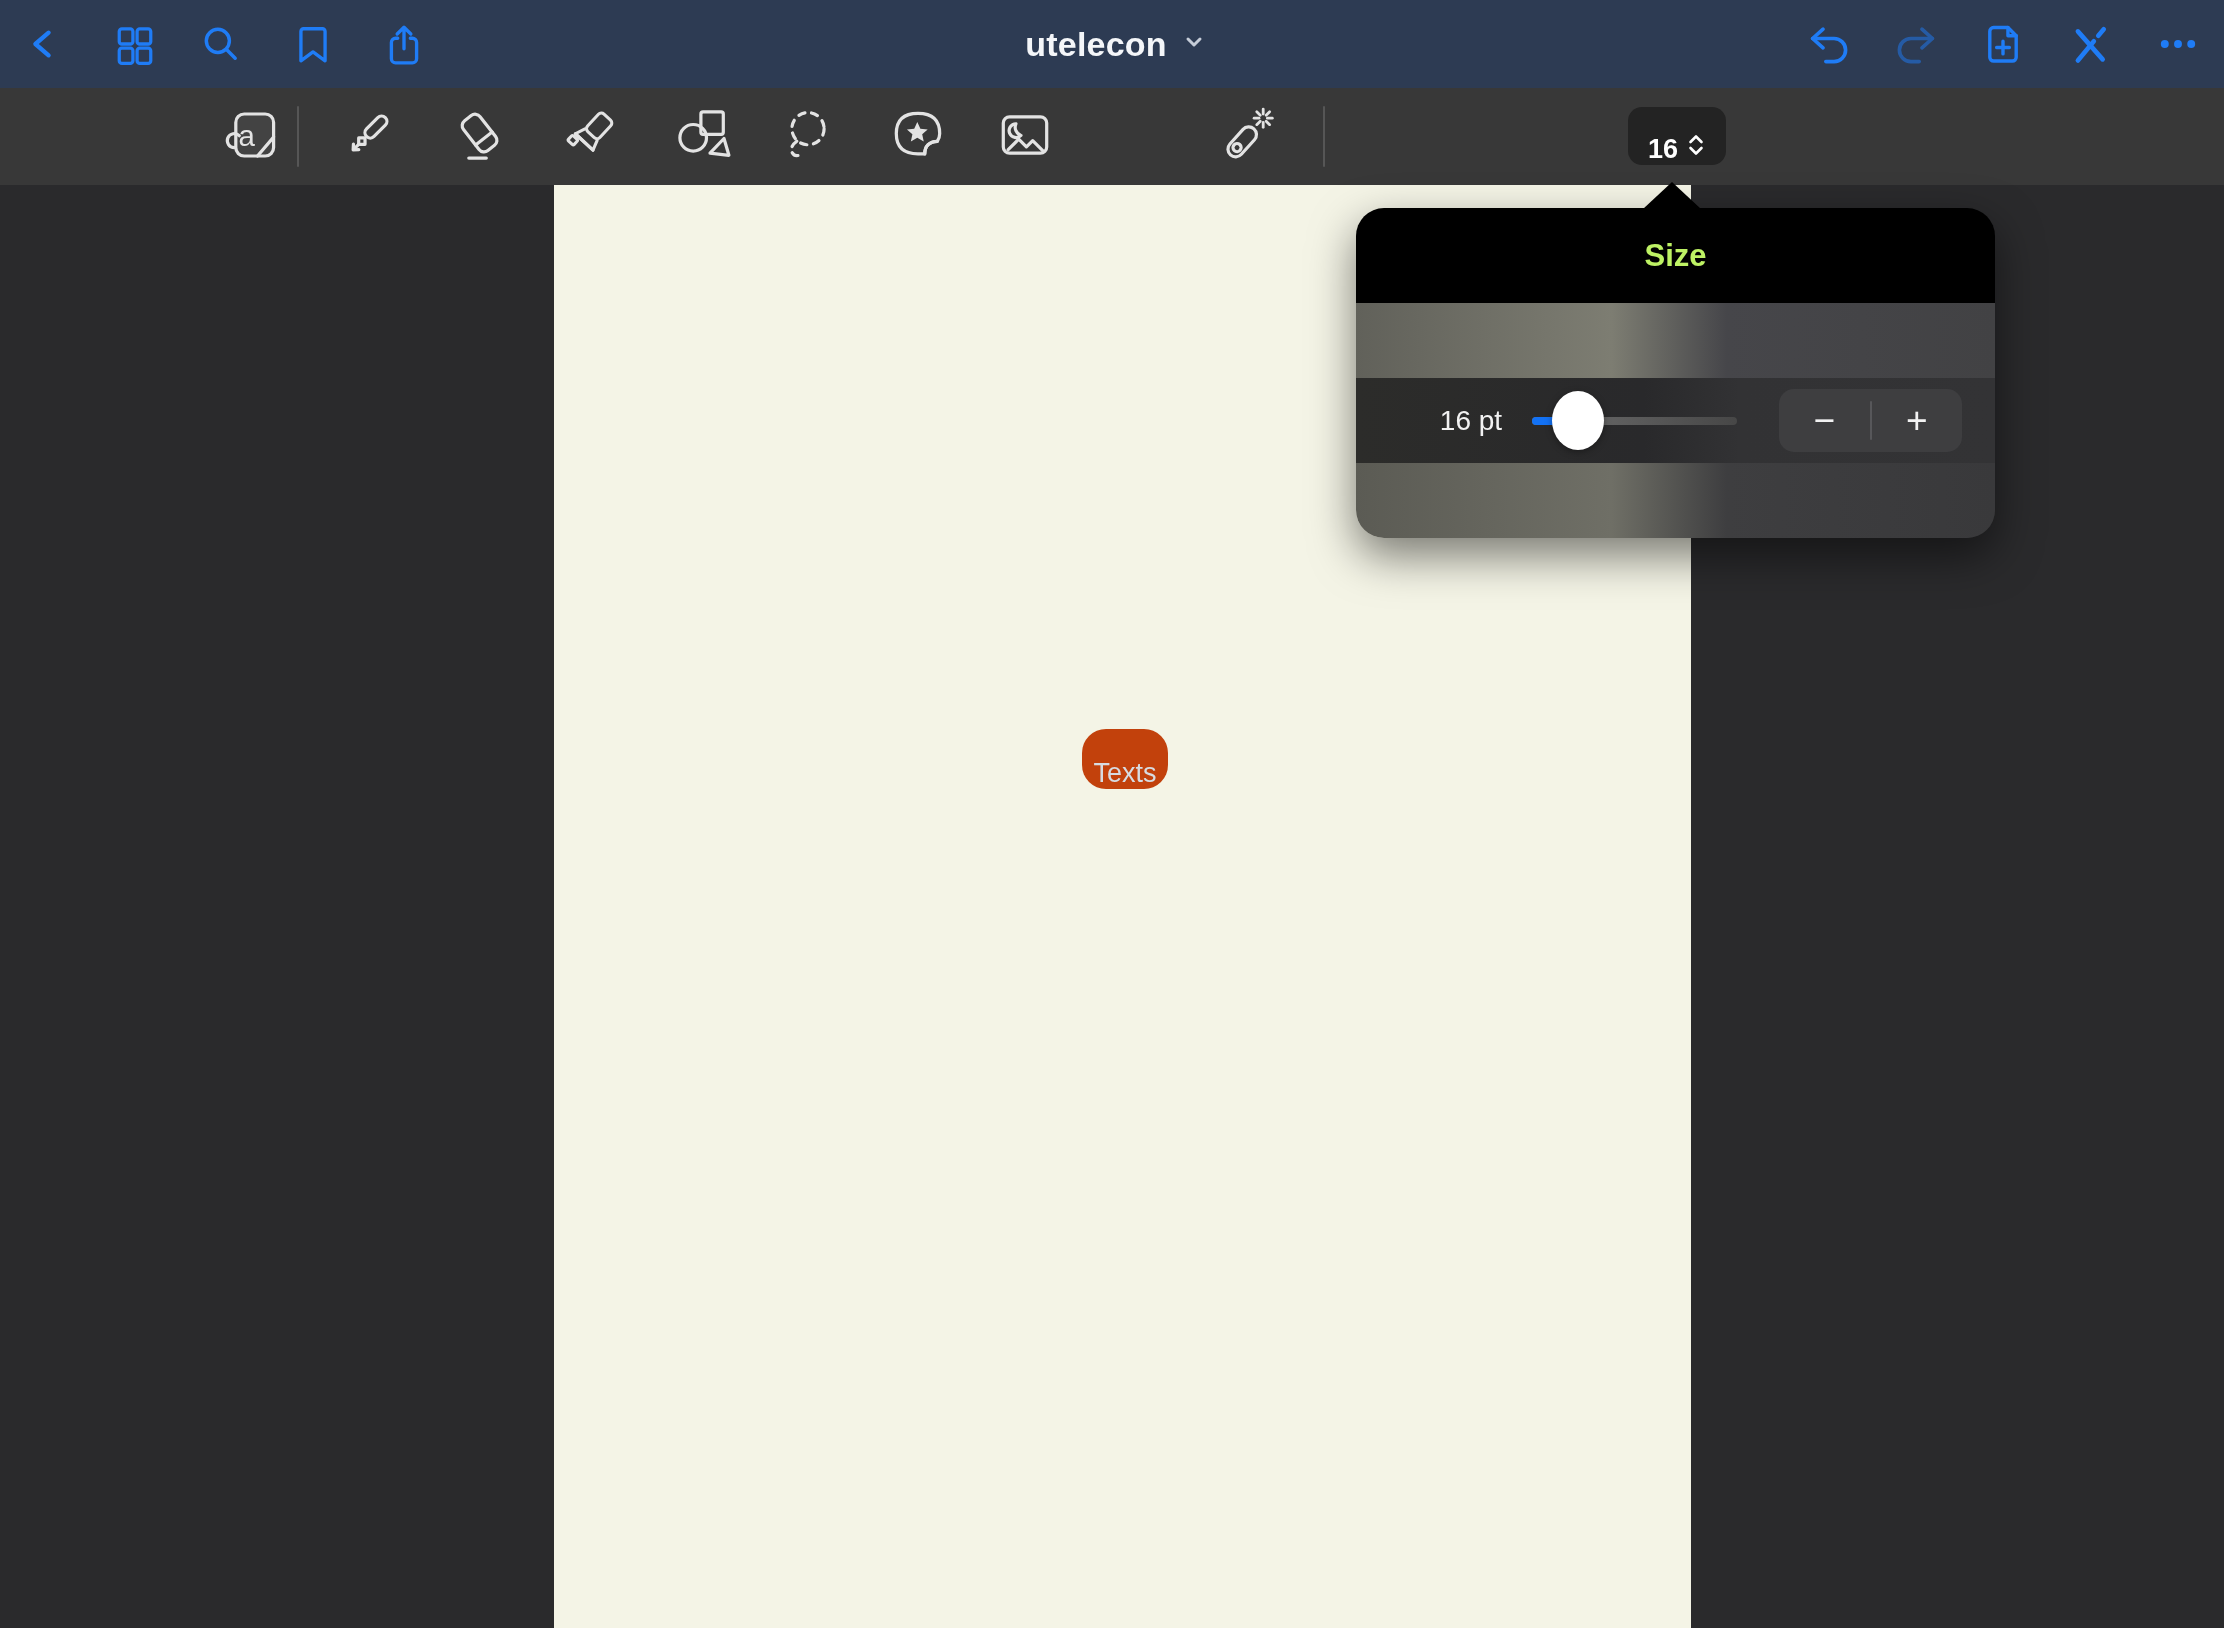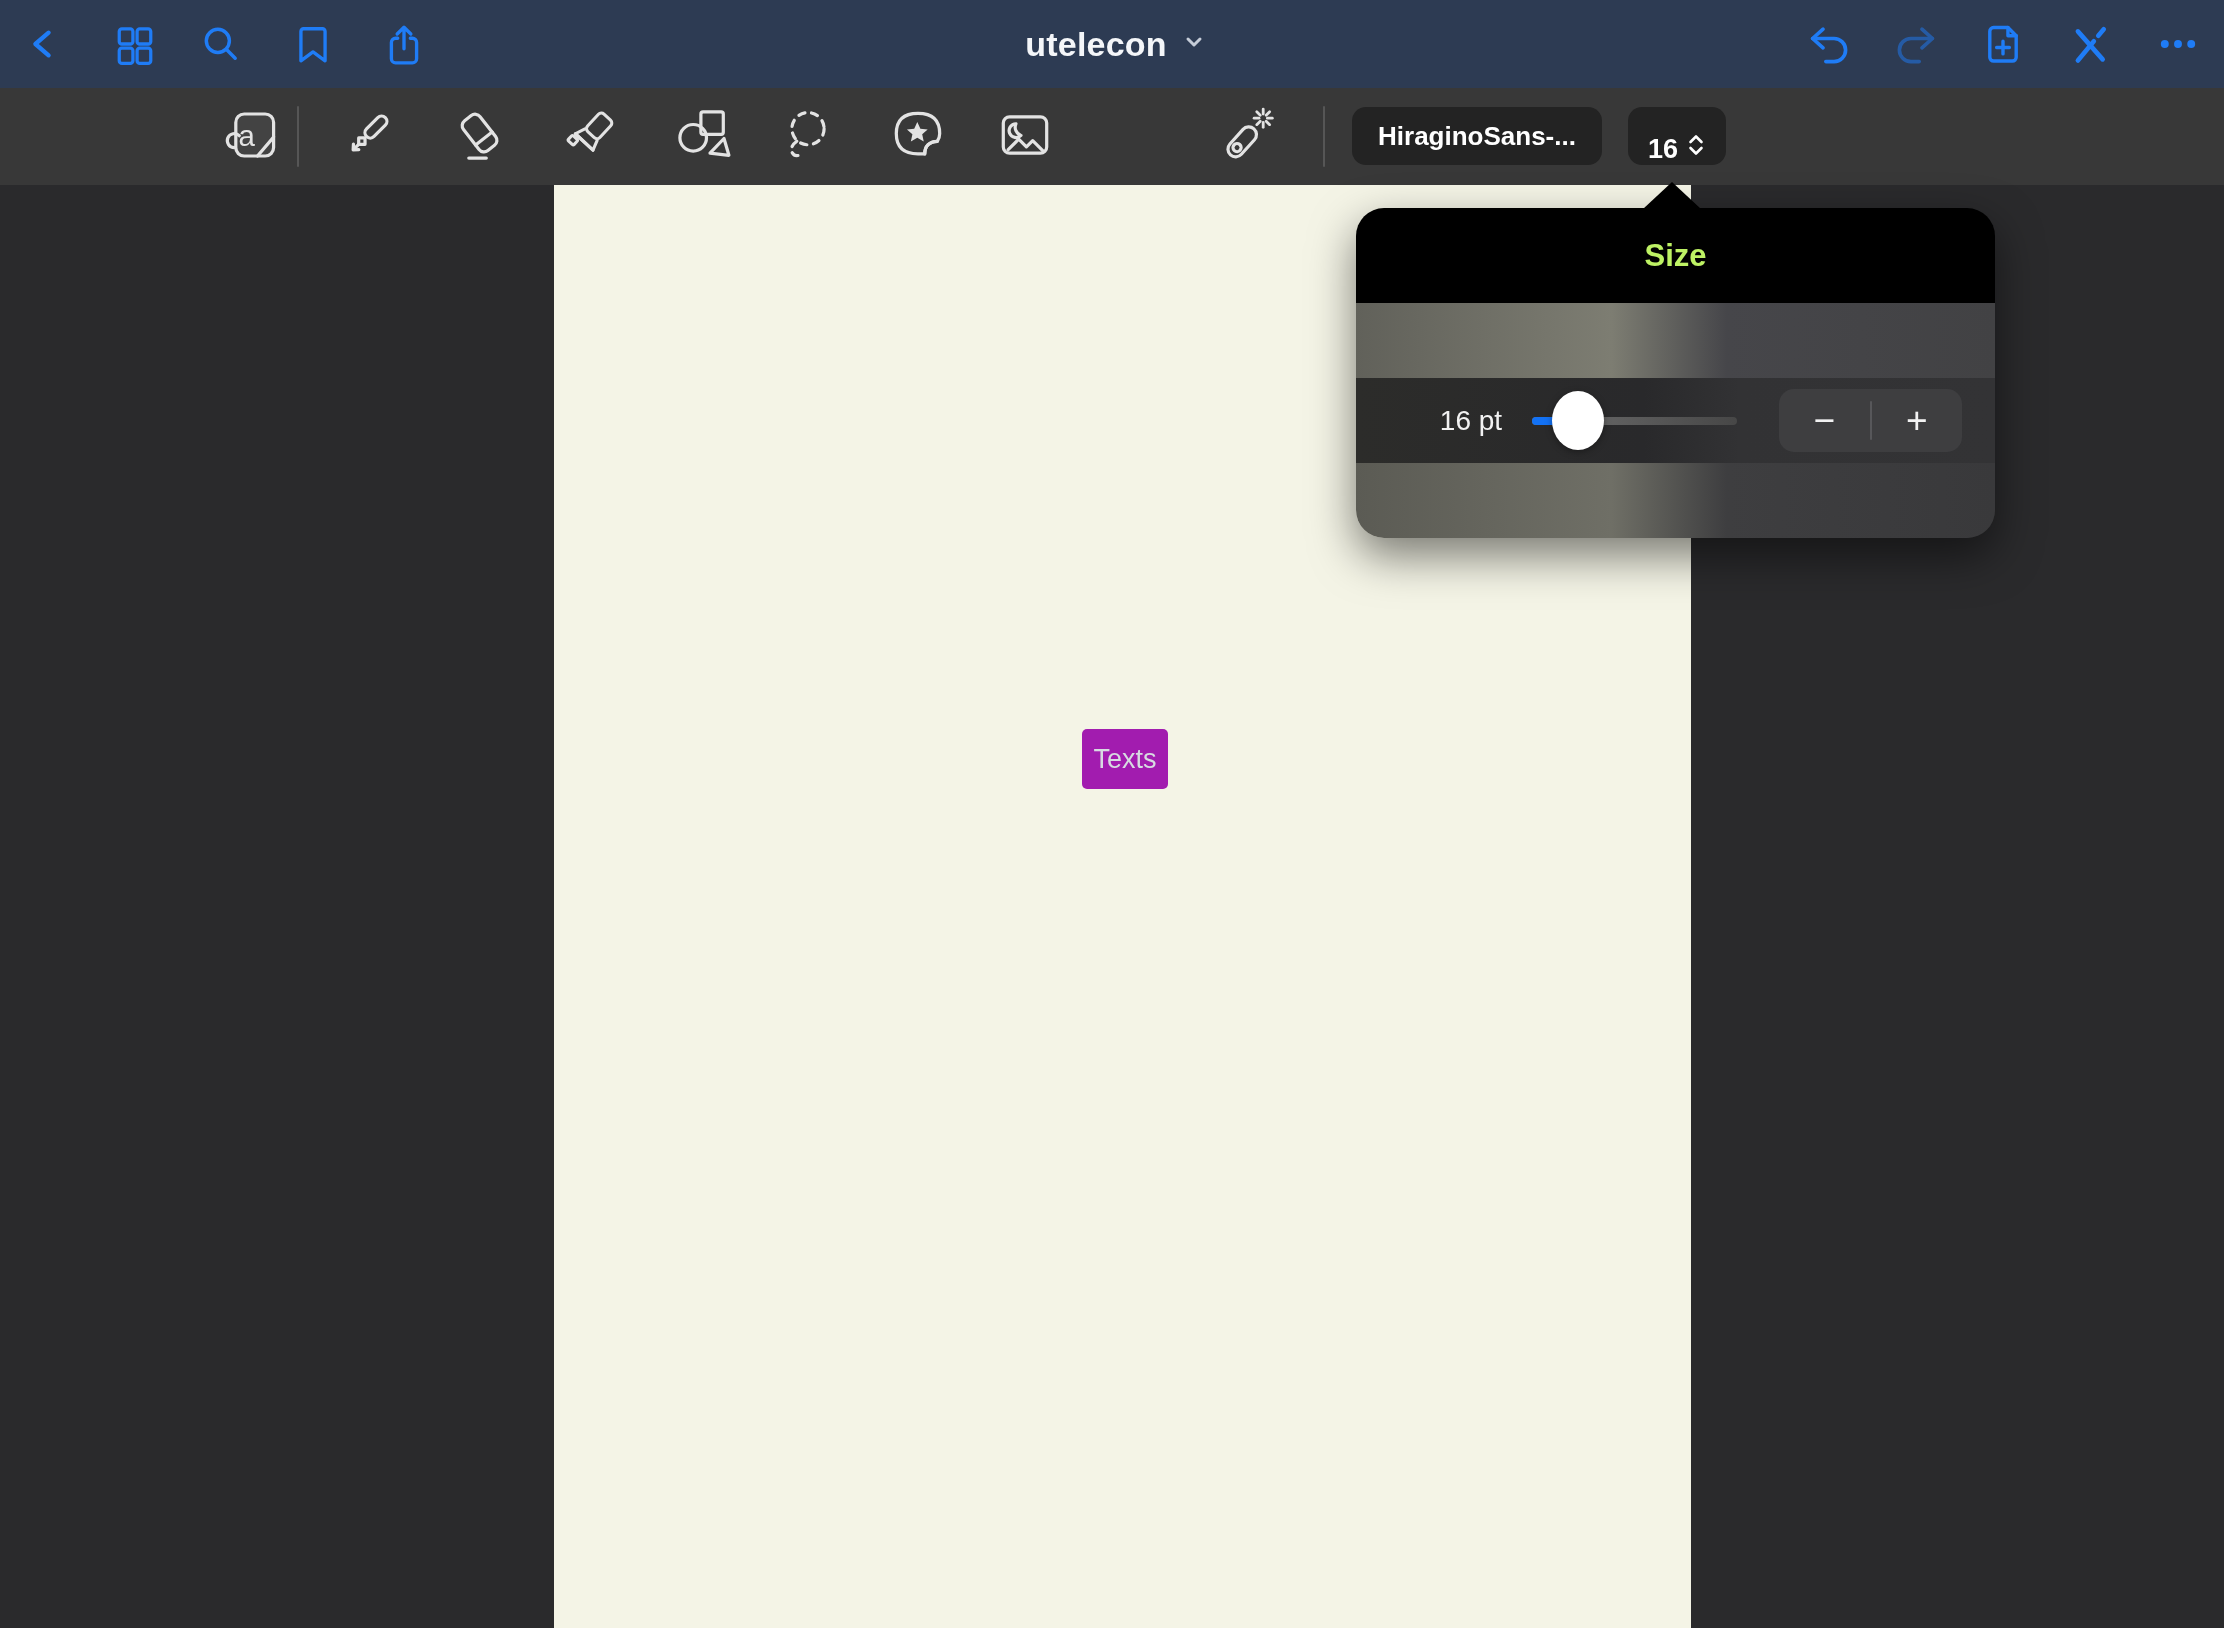--- a/index.html
+++ b/index.html
@@ -36,22 +36,22 @@
   .align-btn i{display:block;height:4px;border-radius:2px;background:#e9e9e9;}
   .swatch{position:absolute;left:1807px;top:105px;width:62px;height:62px;border-radius:50%;background:#3f3f41;display:flex;align-items:center;justify-content:center;cursor:pointer;}
   .swatch-inner{width:47px;height:47px;border-radius:50%;background:#f4f4f4;display:flex;align-items:flex-end;justify-content:center;padding-bottom:7px;}
   .navy-btn{position:absolute;left:1887px;top:110px;width:50px;height:48px;background:#2a3342;border-radius:10px;cursor:pointer;}
   .tstyle-btn{position:absolute;left:1977px;top:115px;width:45px;height:43px;border:2.3px solid #c9c9c9;border-radius:9px;display:flex;align-items:center;justify-content:center;color:#e6e6e6;font-size:24px;font-weight:700;cursor:pointer;}
   .tstyle-heart{position:absolute;left:2001px;top:101px;width:26px;height:24px;}
   
   .canvas{position:absolute;left:0;top:185px;width:2224px;height:1443px;background:#2a2a2c;}
   .page{position:absolute;left:554px;top:0;width:1137px;height:1443px;background:#f4f4e6;cursor:text;}
   .texts-label{
-    position:absolute;left:528px;top:544px;width:86px;height:60px;background:#a21caf;border-radius:5px;
-    display:flex;align-items:center;justify-content:center;color:#d7dbe1;font-size:27px;font-weight:400;cursor:pointer;
+    position:absolute;left:528px;top:544px;width:86px;height:60px;background:#c2410c;border-radius:24px;
+    display:flex;align-items:flex-end;justify-content:center;color:#d7dbe1;font-size:27px;font-weight:400;cursor:pointer;
   }
   
   .popover{position:absolute;left:1356px;top:181px;width:639px;height:357px;z-index:5;}
   .pop-arrow{position:absolute;left:287px;top:1px;width:58px;height:27px;background:#000;clip-path:polygon(50% 0,100% 100%,0 100%);}
   .pop-body{position:absolute;left:0;top:27px;width:639px;height:330px;border-radius:28px;overflow:hidden;box-shadow:0 18px 45px rgba(0,0,0,.5);}
   .pop-header{position:absolute;left:0;top:0;width:639px;height:95px;background:#000;display:flex;align-items:center;justify-content:center;color:#bef264;font-size:31px;font-weight:600;}
   .pop-mid{position:absolute;left:0;top:95px;width:639px;height:75px;background:linear-gradient(90deg,#61615a 0%,#7d7d72 40%,#46464a 58%,#424244 100%);}
   .pop-strip{position:absolute;left:0;top:170px;width:639px;height:85px;background:linear-gradient(90deg,#2c2c2a 0%,#29292b 45%,#323234 60%,#333335 100%);}
   .pop-low{position:absolute;left:0;top:255px;width:639px;height:75px;background:linear-gradient(90deg,#5b5b54 0%,#6f6f66 40%,#3e3e40 58%,#39393b 100%);}
   .size-value{position:absolute;left:40px;top:0;width:150px;height:85px;display:flex;align-items:center;justify-content:center;color:#f2f2f2;font-size:28px;}
@@ -289,23 +289,20 @@
               <path d="M35.1 10.1 L37.6 12.6"></path>
             <path d="M37.6 3.4 L35.1 5.9"></path>
               <path d="M30.9 10.1 L28.4 12.6"></path>
           </g>
         </svg>
       </span>
     </div>
 
     <div class="tsep" style="left:1323px;"></div>
 
-    <div class="pill font-pill">
-      <span>HiraginoSans-...</span>
-    </div>
 
     <div class="pill size-pill">
       <span>16</span>
       <span>
         <svg width="20" height="26" viewBox="0 0 20 26" fill="none" stroke="#fff" stroke-width="2.6" stroke-linecap="round" stroke-linejoin="round">
           <path d="M4.5 10 L10 4.5 L15.5 10"></path>
             <path d="M4.5 16 L10 21.5 L15.5 16"></path>
         </svg>
       </span>
     </div>

